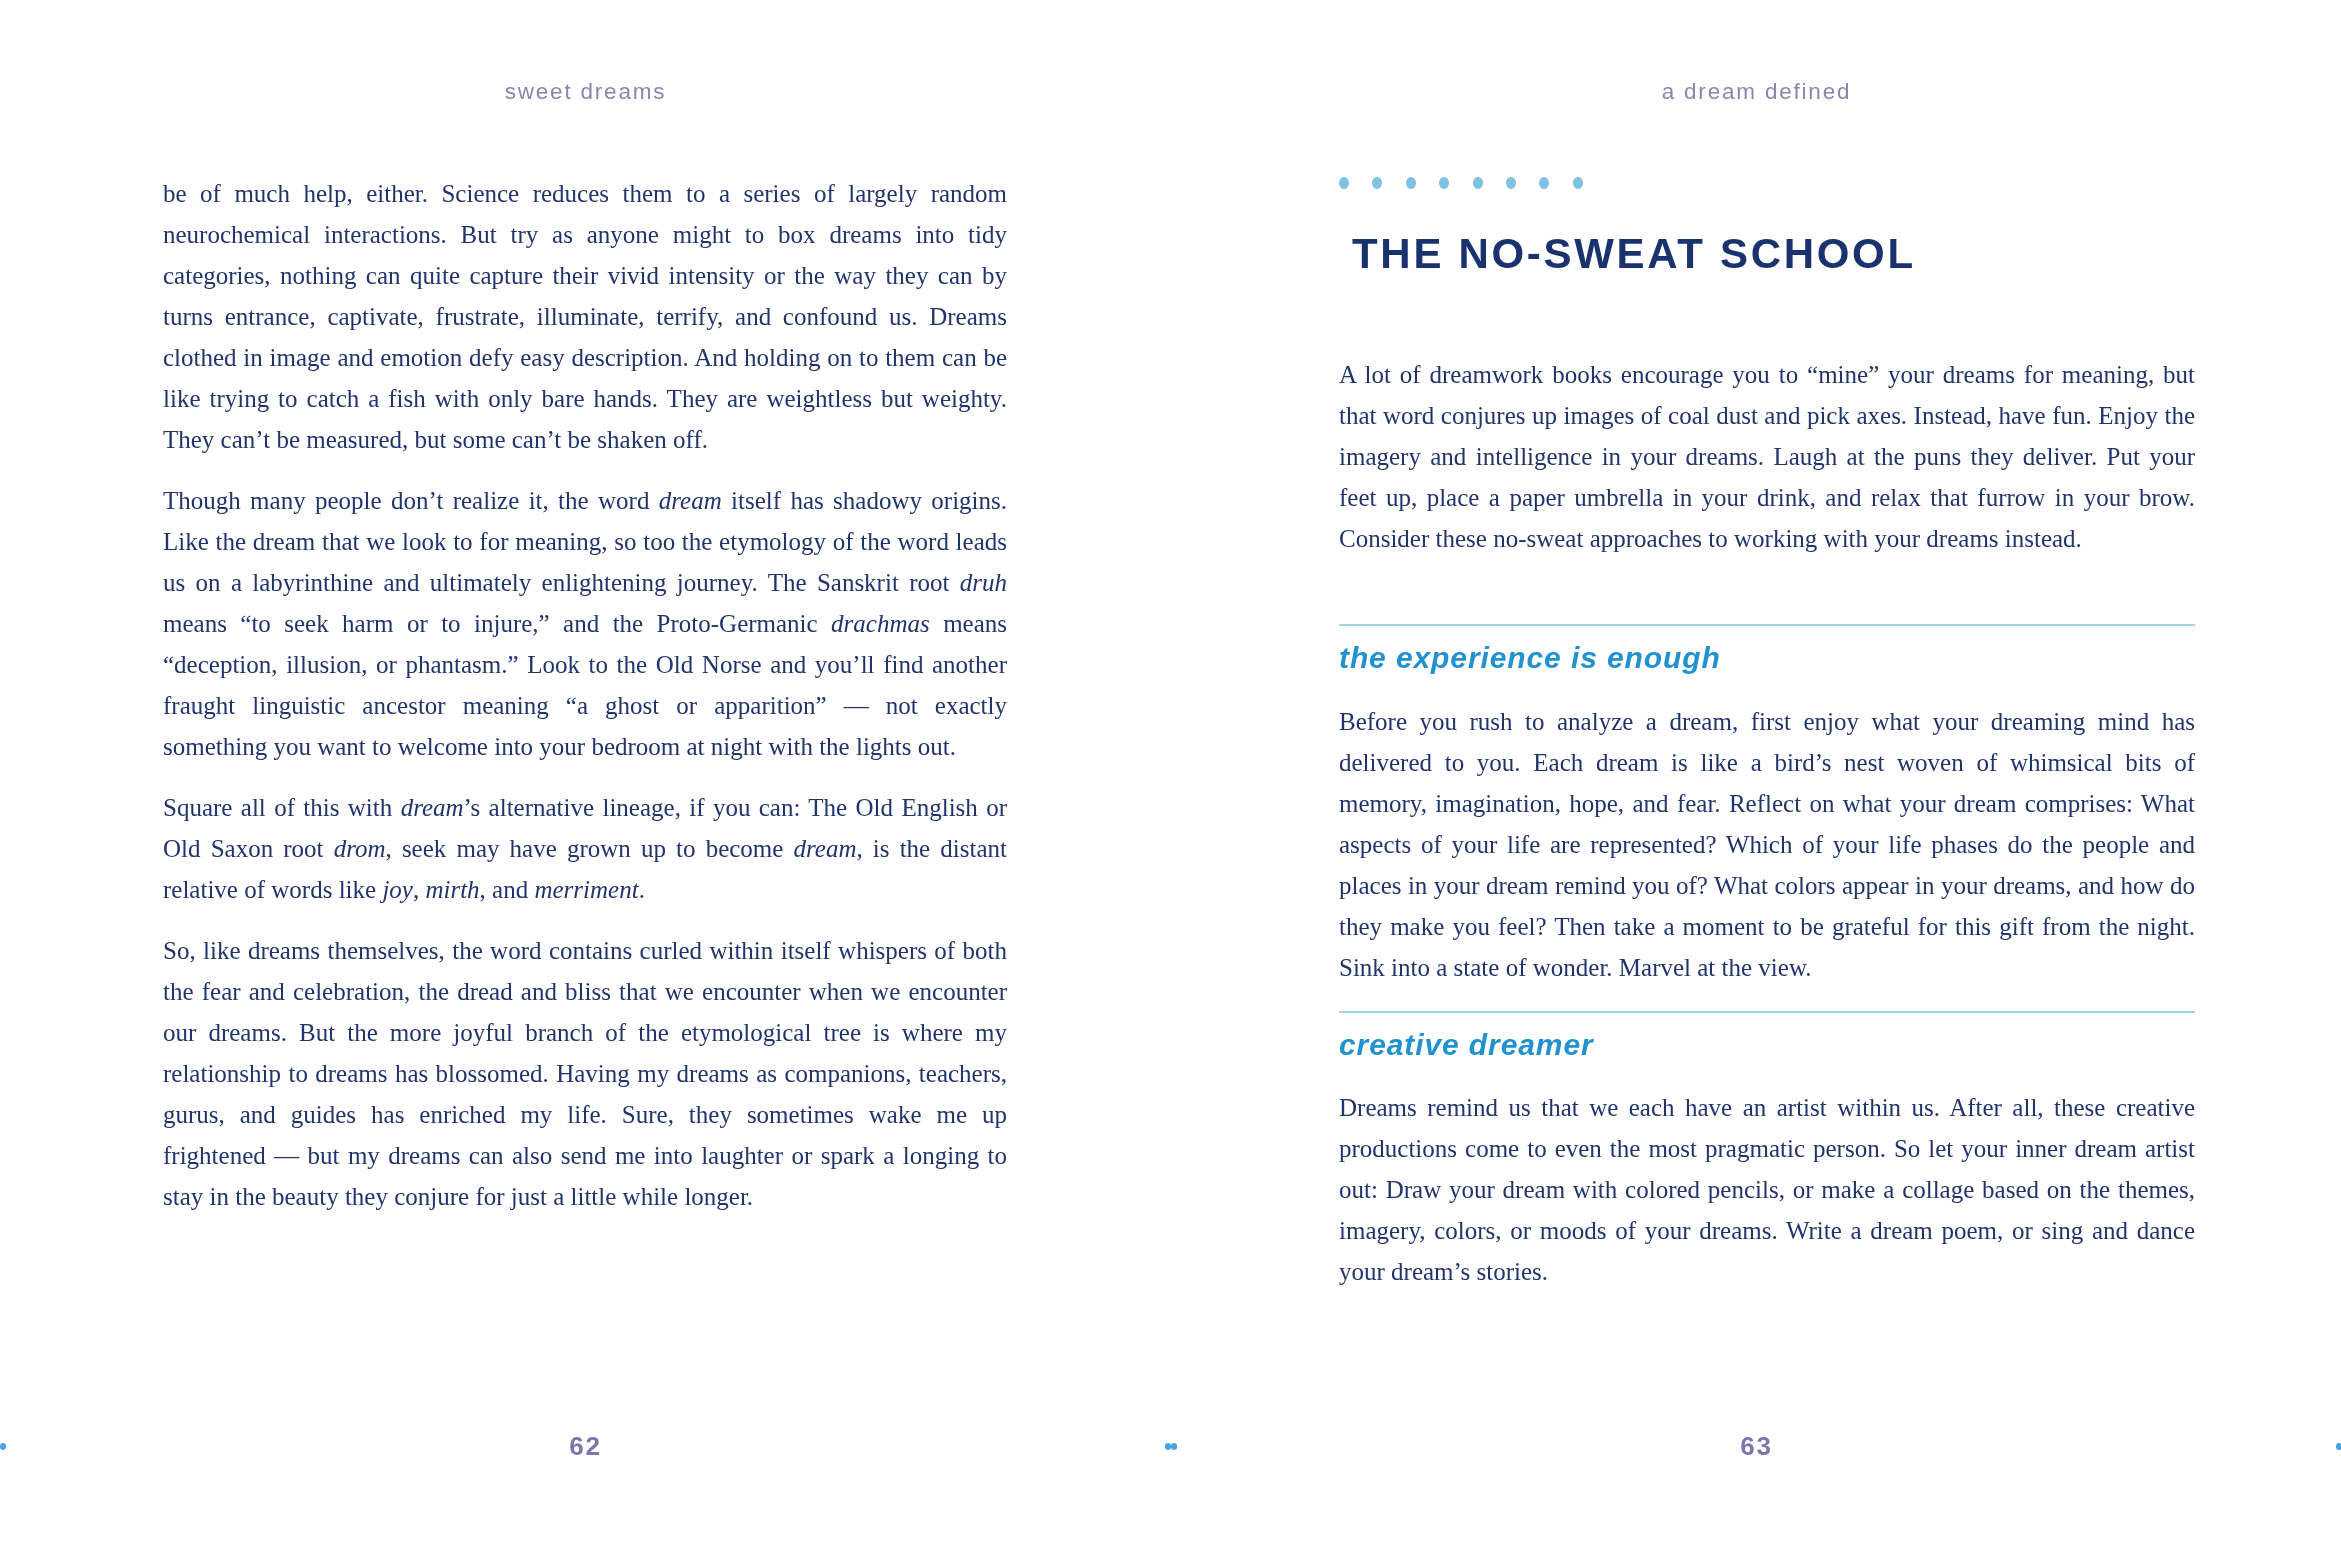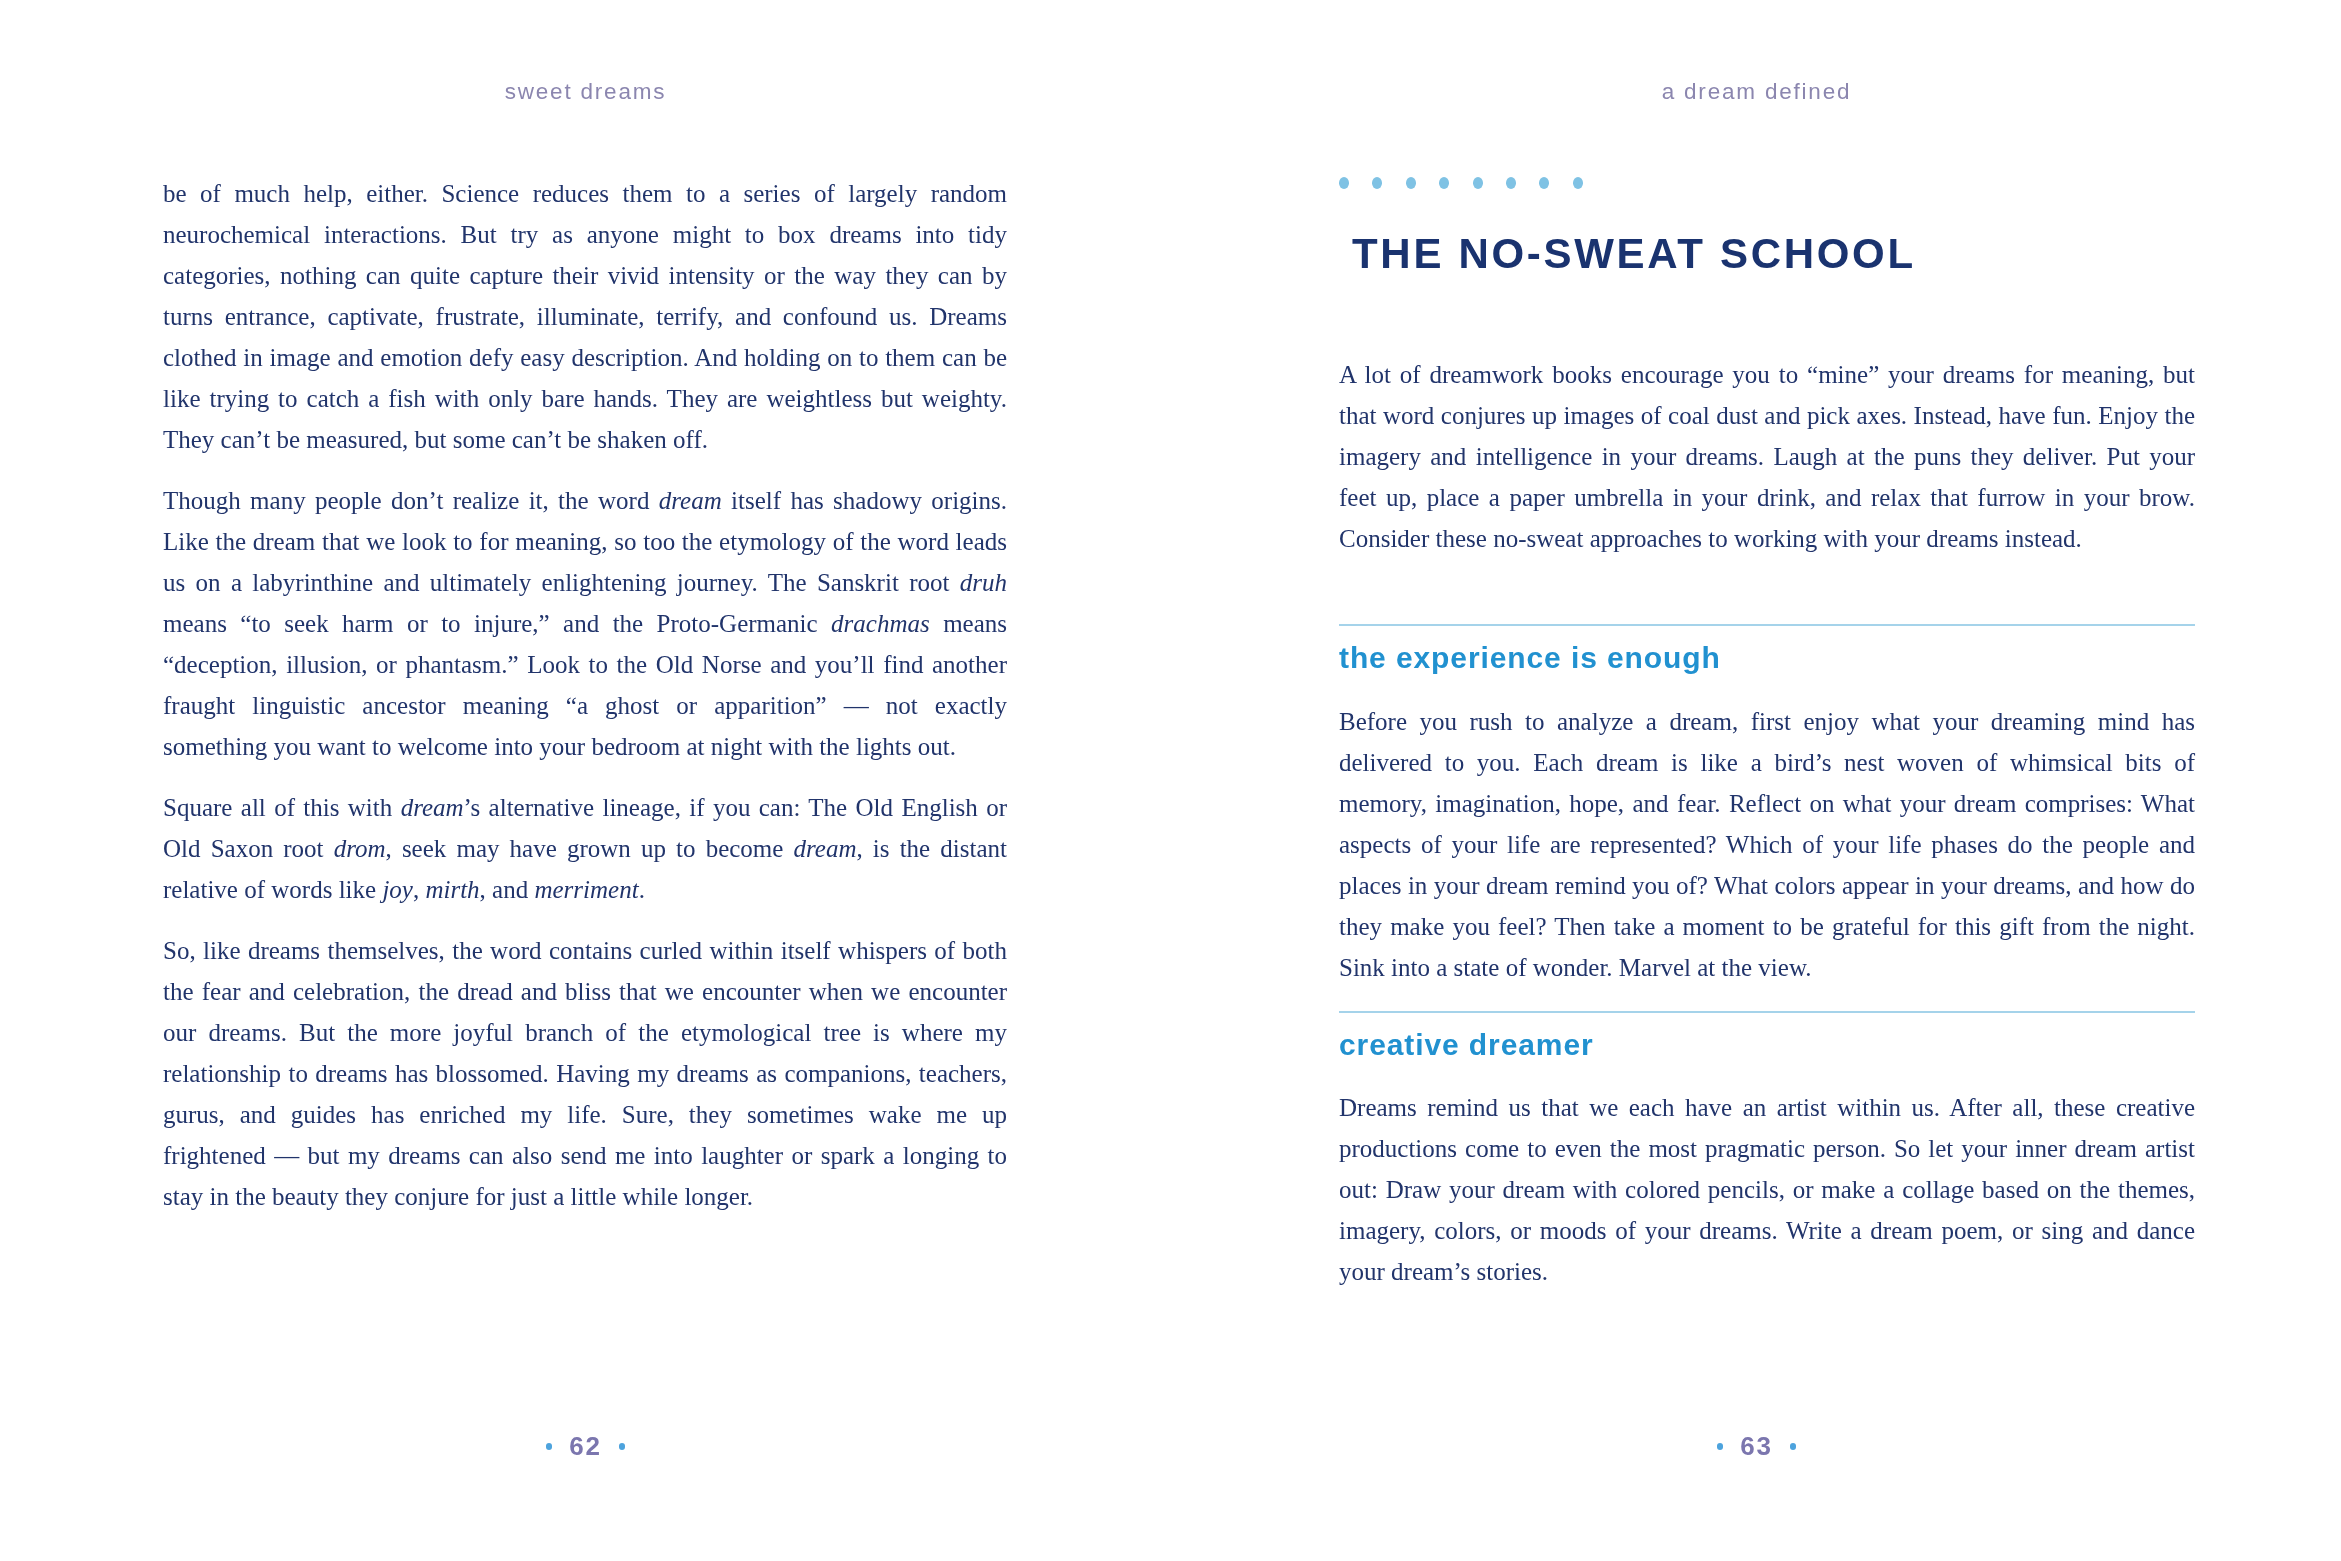--- a/index.html
+++ b/index.html
@@ -75,28 +75,29 @@
 
   .section-heading {
     position: absolute;
     left: 168px;
     margin: 0;
     font-family: "Liberation Sans", sans-serif;
     font-weight: bold;
     font-size: 30px;
     letter-spacing: 0.9px;
     color: var(--section-heading, #2191d0);
+    font-style: italic;
   }
   .heading-1 { top: 641px; }
   .heading-2 { top: 1028px; }
 
   .folio {
     position: absolute;
     top: 1431px; left: 0; width: 100%;
-    display: flex; justify-content: center; align-items: center; gap: 17px;
+    display: flex; justify-content: space-between; align-items: center; gap: 17px;
     font-family: "Liberation Sans", sans-serif;
     font-weight: bold;
     font-size: 26px;
     letter-spacing: 1.8px;
     color: var(--folio-number, #7b76ae);
   }
   .folio-dot {
     width: 6.3px; height: 6.3px;
     border-radius: 50%;
     background: var(--folio-dot, #4da3dd);

